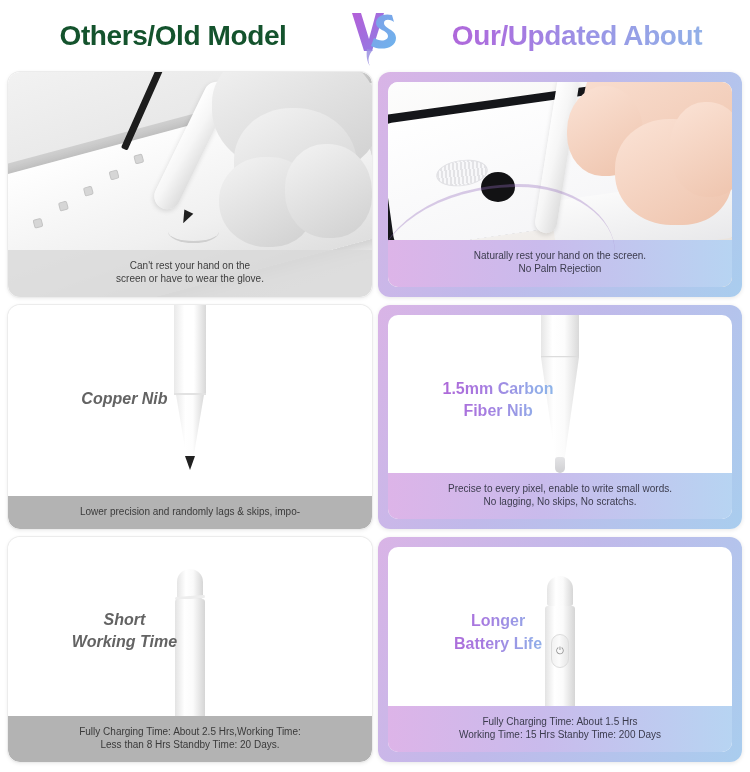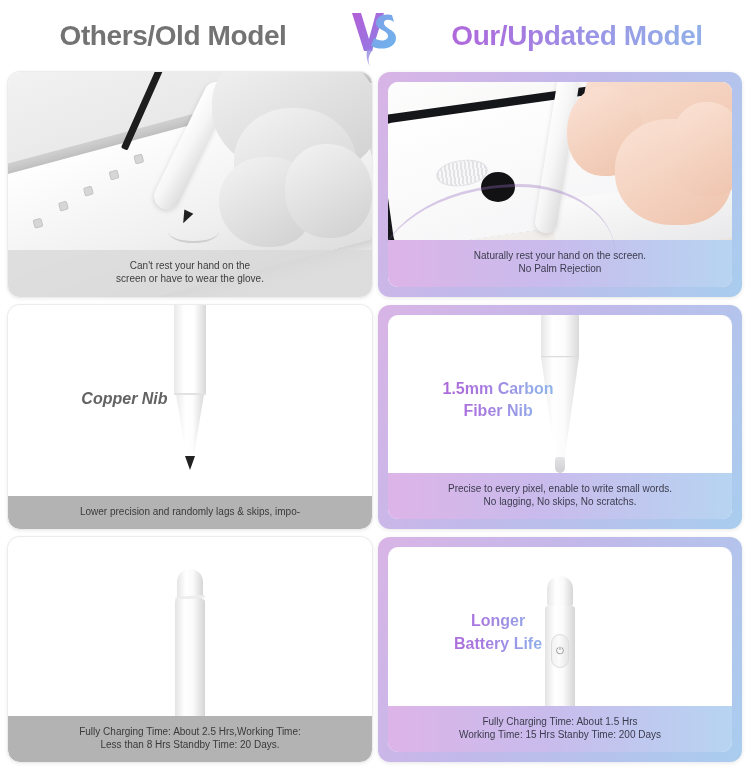--- a/index.html
+++ b/index.html
@@ -26,21 +26,21 @@
     display: flex;
     align-items: center;
     justify-content: center;
     gap: 8px;
     flex: 0 0 auto;
   }
 
   .title-left {
     font-size: 28px;
     font-weight: bold;
-    color: #737373;
+    color: #14532d;
     letter-spacing: -0.4px;
     width: 330px;
     text-align: center;
   }
 
   .vs-logo {
     width: 58px;
     height: 62px;
     position: relative;
     flex: 0 0 auto;
@@ -384,21 +384,21 @@
             <stop offset="100%" stop-color="#6fb3ec"></stop>
           </linearGradient>
         </defs>
         <path d="M6 8 L15 8 L23 34 L30 8 L38 8 L26 46 L18 46 Z" fill="url(#vsgradV)"></path>
         <path d="M46 10 C38 8 30 11 30 18 C30 25 42 25 42 31 C42 36 34 37 28 33
                  L25 41 C34 46 50 44 50 33 C50 24 38 24 38 18 C38 14 44 14 48 17 Z" fill="url(#vsgradS)"></path>
         <path d="M21 44 C20 51 21 57 24 61 C21 55 23 49 27 45 Z" fill="#9a8fe0" opacity="0.85"></path>
       </svg>
     </div>
 
-    <div class="title-right">Our/Updated Model</div>
+    <div class="title-right">Our/Updated About</div>
   </div>
 
   <div class="grid">
 
     <div class="card old">
       <div class="inner">
         <div class="scene scene-old">
           <div class="tablet-old-edge"></div>
           <div class="tablet-old"></div>
           <div class="stylus-dark-line"></div>
@@ -487,20 +487,24 @@
       </div>
     </div>
 
     <div class="card old">
       <div class="inner">
         <div class="pen-tall">
           <div class="cap"></div>
           <div class="capline"></div>
           <div class="body"></div>
         </div>
+        <div class="card-label gray">
+          <span class="ln">Short</span>
+          <span class="ln">Working Time</span>
+        </div>
         <div class="caption solid-gray">
           <span class="ln">Fully Charging Time: About 2.5 Hrs,Working Time:</span>
           <span class="ln">Less than 8 Hrs Standby Time: 20 Days.</span>
         </div>
       </div>
     </div>
 
     <div class="card new">
       <div class="inner">
         <div class="pen-tall">

